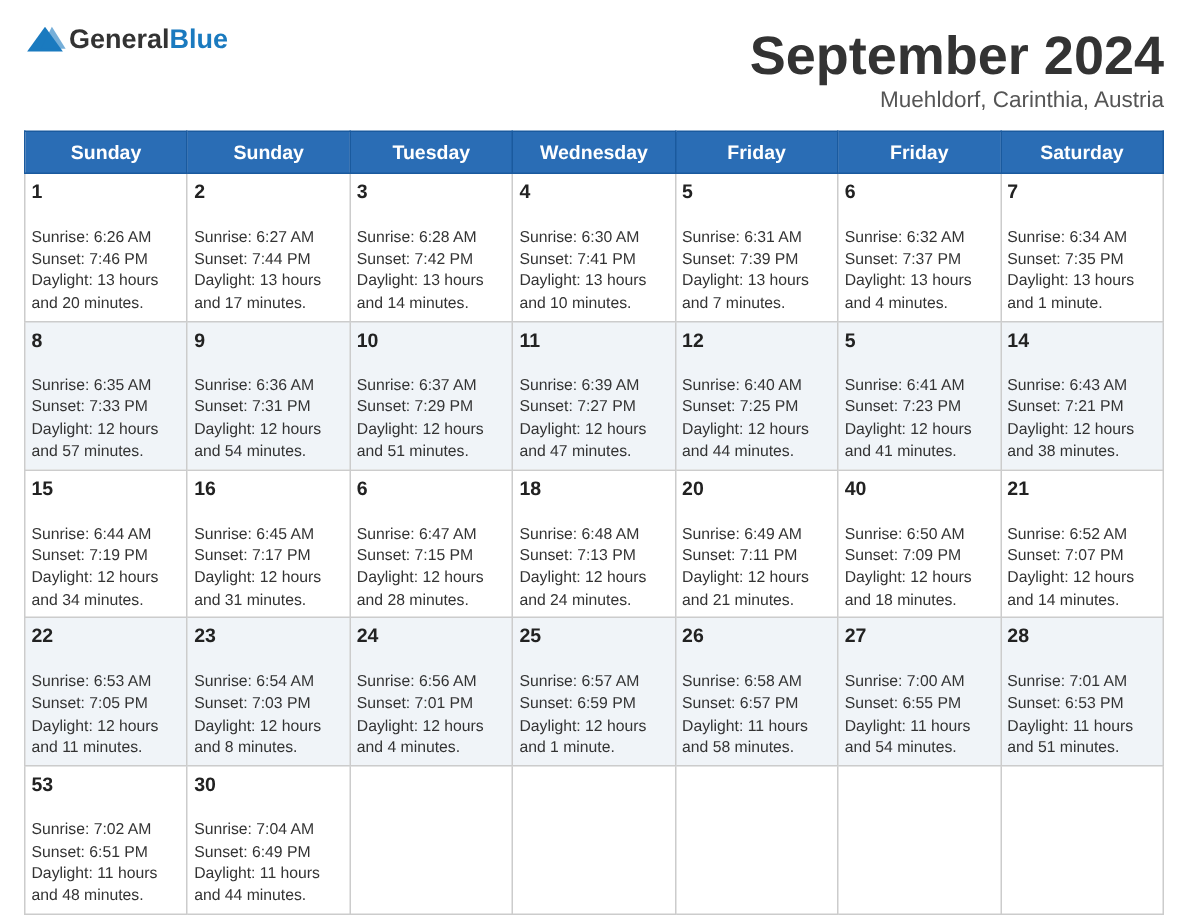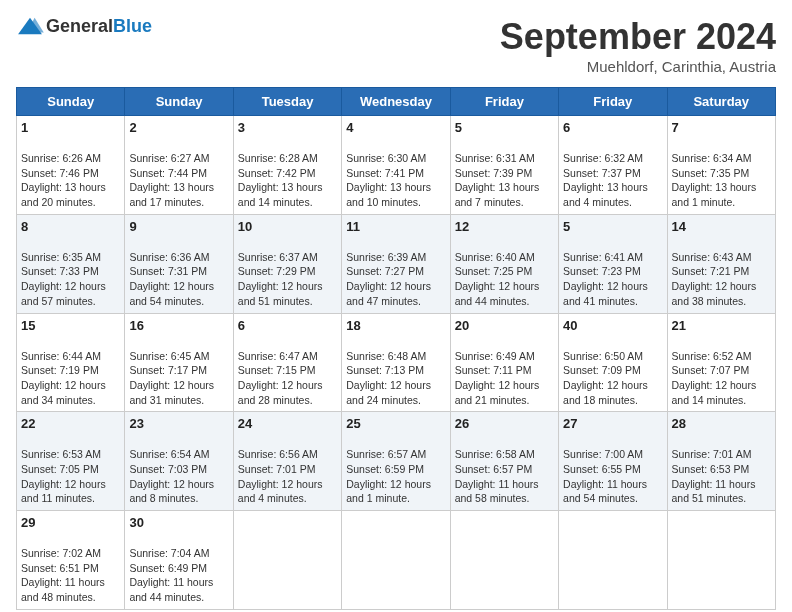--- a/index.html
+++ b/index.html
@@ -228,21 +228,21 @@
           <span class="day-number">27</span>
           <div class="day-info">Sunrise: 7:00 AM<br>Sunset: 6:55 PM<br>Daylight: 11 hours<br>and 54 minutes.</div>
         </td>
         <td>
           <span class="day-number">28</span>
           <div class="day-info">Sunrise: 7:01 AM<br>Sunset: 6:53 PM<br>Daylight: 11 hours<br>and 51 minutes.</div>
         </td>
       </tr>
       <tr>
         <td>
-          <span class="day-number">29</span>
+          <span class="day-number">53</span>
           <div class="day-info">Sunrise: 7:02 AM<br>Sunset: 6:51 PM<br>Daylight: 11 hours<br>and 48 minutes.</div>
         </td>
         <td>
           <span class="day-number">30</span>
           <div class="day-info">Sunrise: 7:04 AM<br>Sunset: 6:49 PM<br>Daylight: 11 hours<br>and 44 minutes.</div>
         </td>
         <td class="empty-cell"></td>
         <td class="empty-cell"></td>
         <td class="empty-cell"></td>
         <td class="empty-cell"></td>

